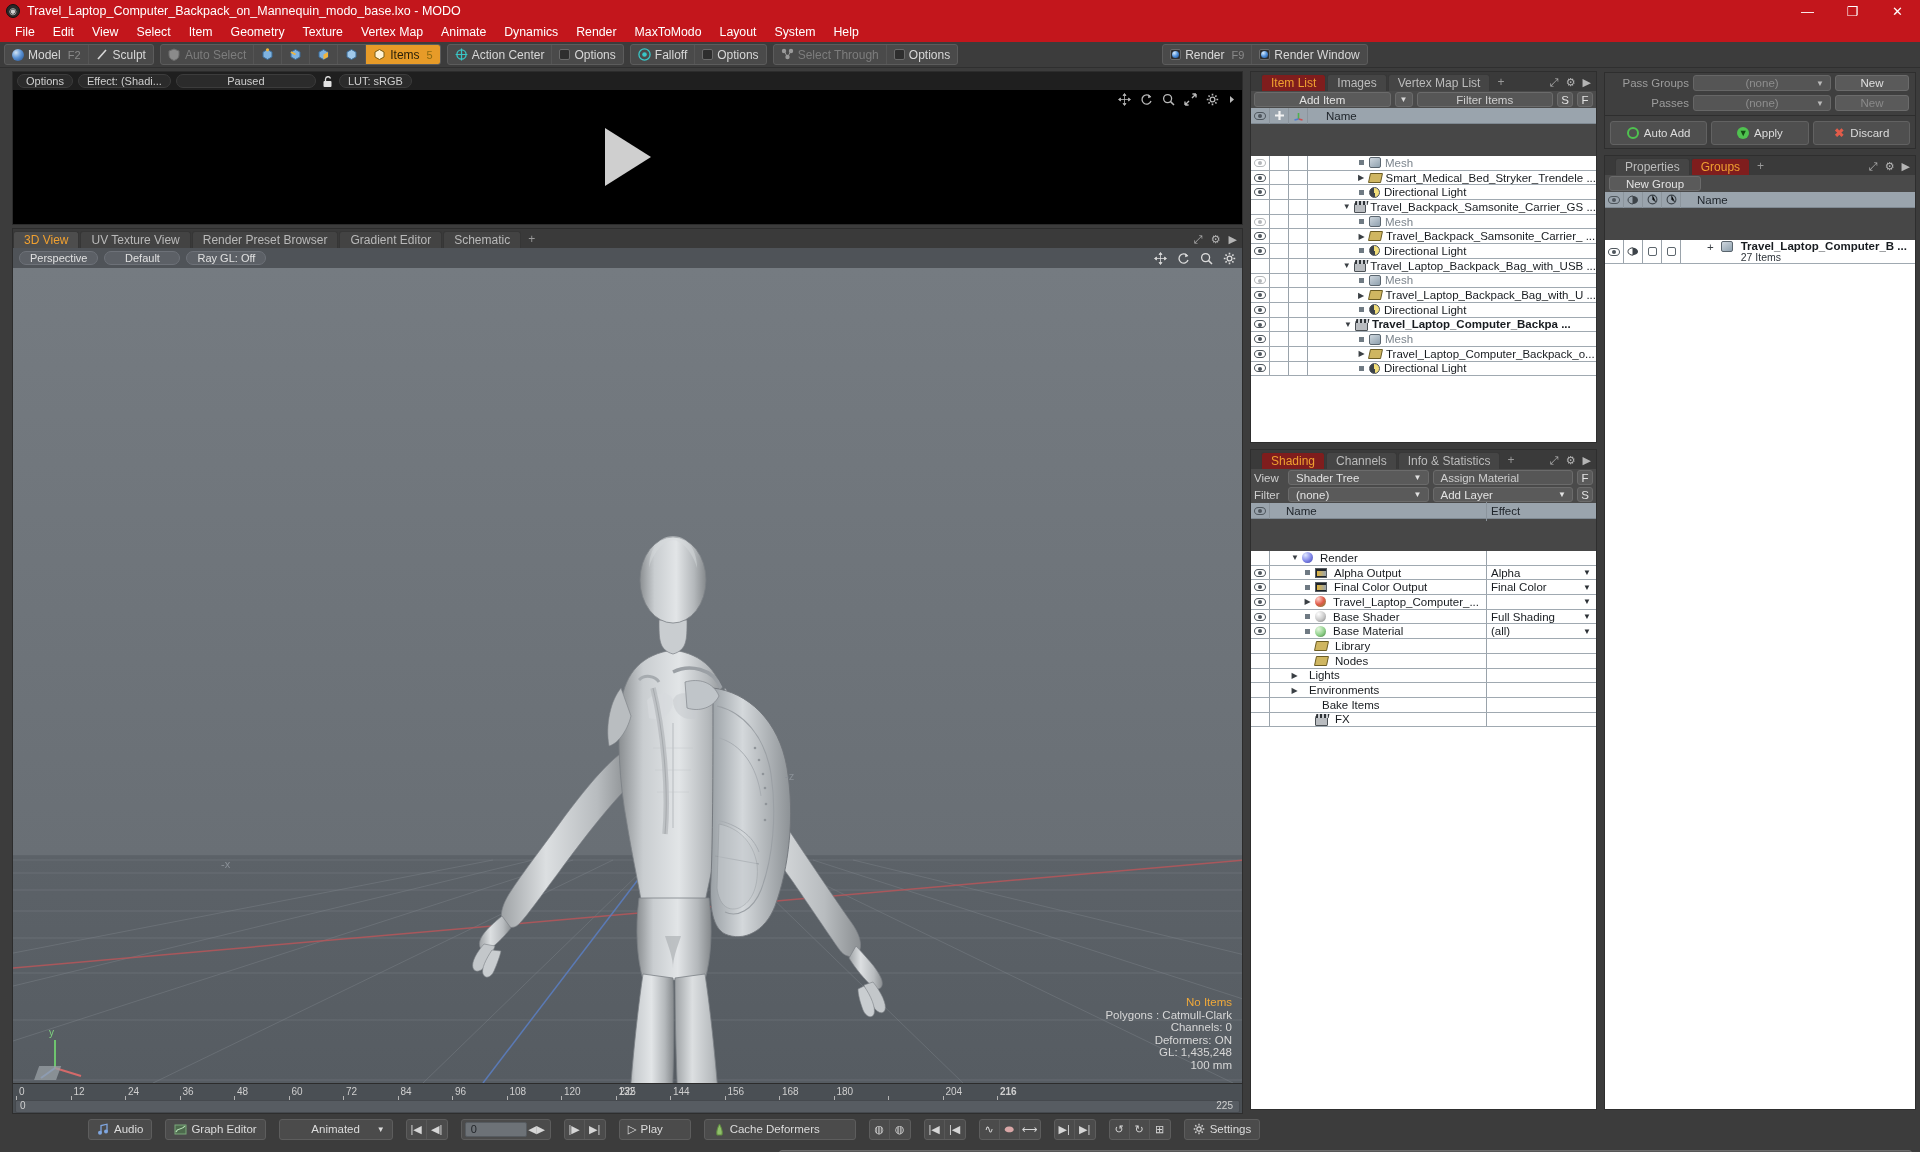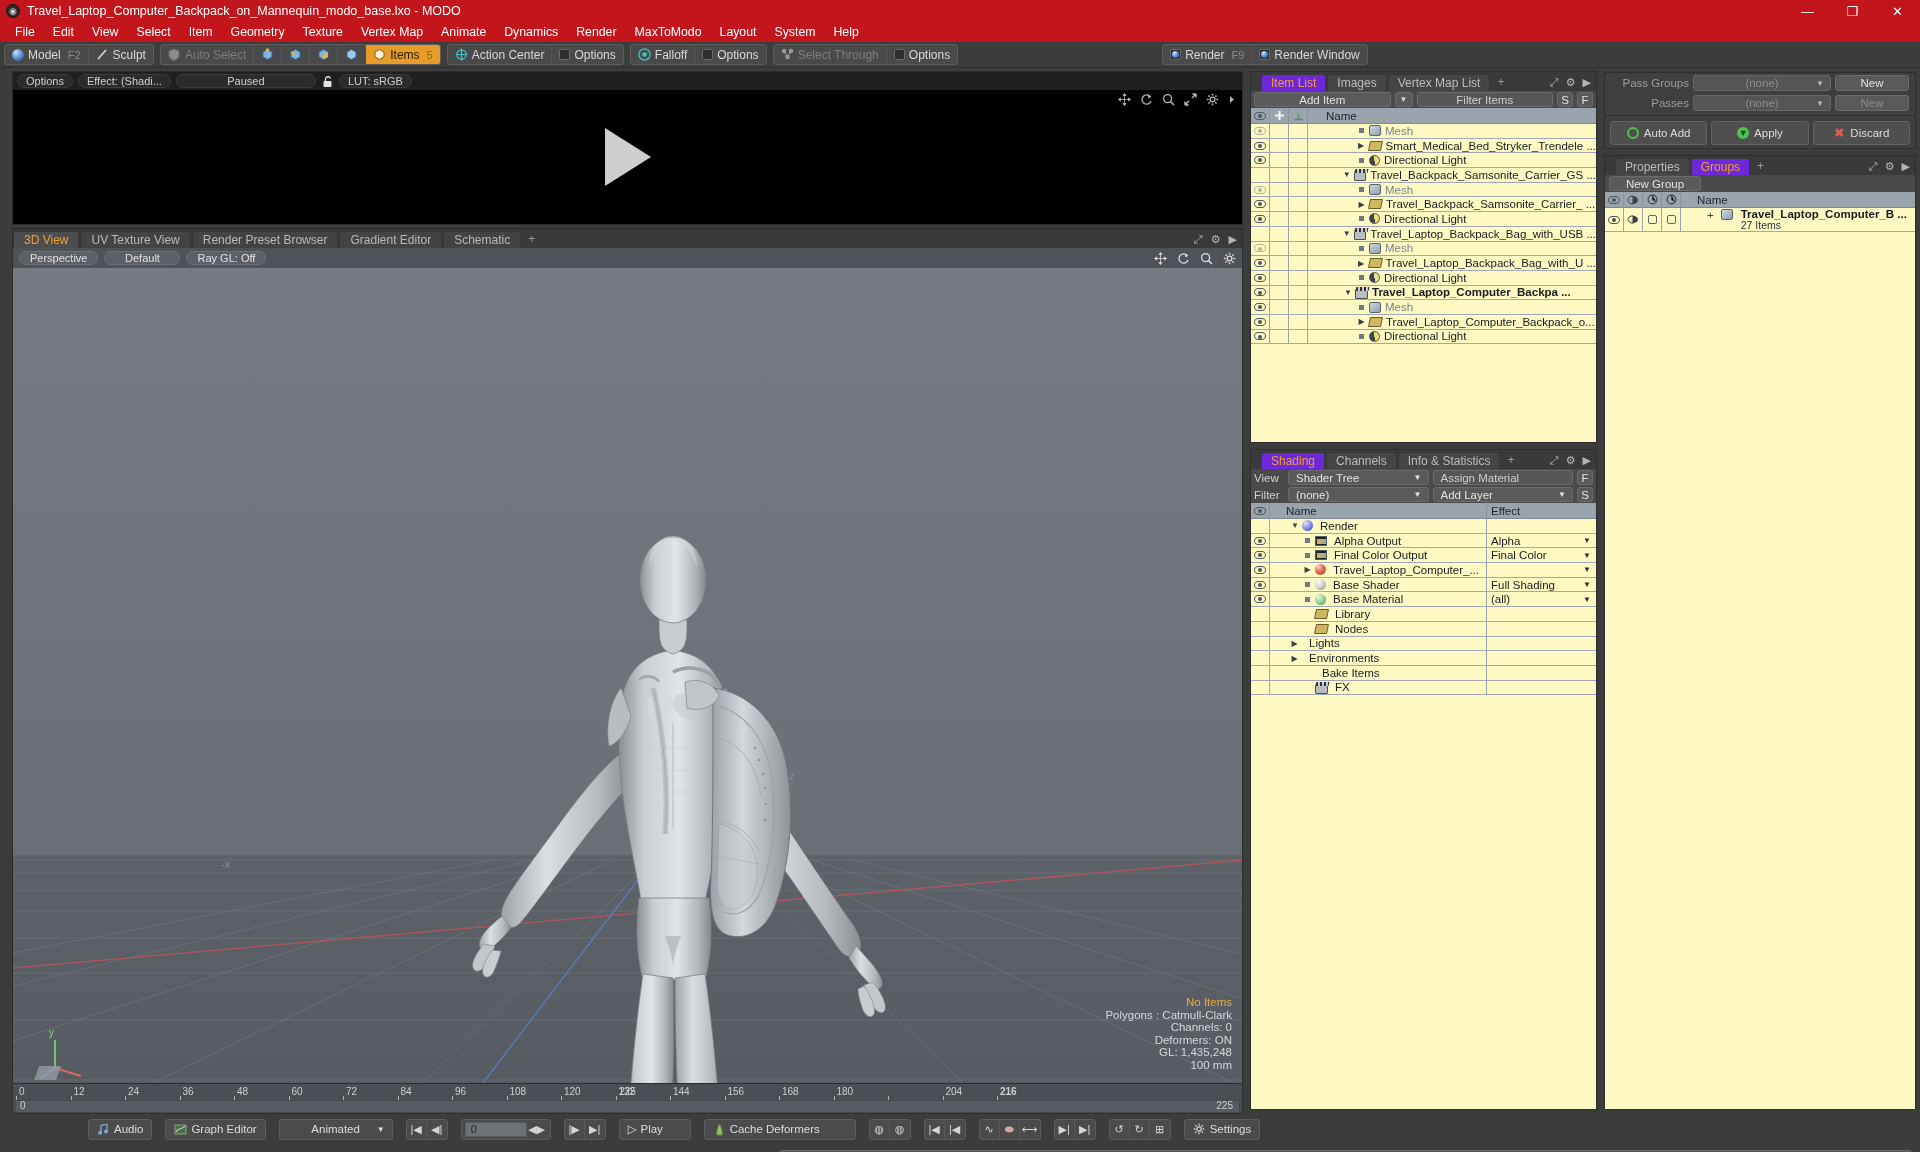--- a/index.html
+++ b/index.html
@@ -101,38 +101,38 @@
   #tl-bar{height:13px;margin:0 2px;background:#575c62;border:1px solid #45494e;
     border-radius:2px;position:relative;}
   #tl-bar .lbl{position:absolute;font-size:10px;color:#d0d0d0;top:-1px;}
   
   #rightcol{width:353px;display:flex;flex-direction:column;background:#3c3c3c;}
   #farcol{width:320px;display:flex;flex-direction:column;background:#3c3c3c;}
   .panel{display:flex;flex-direction:column;border:1px solid #2e2e2e;background:#474747;}
   .ptabs{height:19px;background:#3a3a3a;display:flex;align-items:flex-end;position:relative;padding-left:10px;}
   .ptab{height:17px;line-height:17px;padding:0 9px;font-size:12px;color:#bcbcbc;
     background:#454545;border:1px solid #383838;border-bottom:none;border-radius:3px 3px 0 0;margin-right:1px;}
-  .ptab.act{color:#f0a030;background:#6d28d9;}
+  .ptab.act{color:#f0a030;background:#7f1d1d;}
   .ptab.plus{background:transparent;border:none;color:#9a9a9a;padding:0 6px;}
   .ptabs .rt{position:absolute;right:5px;bottom:2px;display:flex;gap:7px;color:#b5b5b5;font-size:11px;}
   .prow{height:17px;display:flex;align-items:center;gap:4px;padding:2px 3px;background:#4a4a4a;}
   .btnw{
     flex:1;height:15px;background:#5a5a5a;border:1px solid #6b6b6b;border-radius:3px;
     display:flex;align-items:center;justify-content:center;font-size:11.5px;color:#e2e2e2;
   }
   .btnw.small{flex:0 0 16px;}
   .caret{flex:0 0 18px;height:15px;background:#5a5a5a;border:1px solid #6b6b6b;border-radius:3px;
     display:flex;align-items:center;justify-content:center;font-size:8px;color:#d8d8d8;}
   .fld{flex:1;height:15px;background:#565656;border:1px solid #6b6b6b;border-radius:3px;
     display:flex;align-items:center;padding-left:7px;font-size:11.5px;color:#cfcfcf;}
   
   .treehdr{height:16px;background:#9aa4ad;display:flex;align-items:center;
     font-size:11.5px;color:#20262c;border-bottom:1px solid #7f8992;}
   .treehdr .c{border-right:1px solid #8b949c;height:16px;display:flex;align-items:center;justify-content:center;}
-  .tree{flex:1;overflow:hidden;background:#fef9c3;}
+  .tree{flex:1;overflow:hidden;background:#ffffff;margin-top:32px;}
   .trow{height:14.7px;display:flex;align-items:center;font-size:11.5px;color:#181c20;
      border-bottom:1px solid #a0a9b1;}
   .trow .eye{width:19px;display:flex;align-items:center;justify-content:center;
      border-right:1px solid #9aa3ab;height:100%;}
   .trow .col{width:19px;border-right:1px solid #9aa3ab;height:100%;}
   .trow .nm{flex:1;display:flex;align-items:center;gap:4px;padding-left:4px;white-space:nowrap;overflow:hidden;}
   .trow.bold .nm{font-weight:bold;}
   .trow.dim .nm{color:#7c858d;}
   .tw{display:inline-block;width:7px;text-align:center;color:#3a3f44;font-size:8px;}
   .indent{display:inline-block;}

